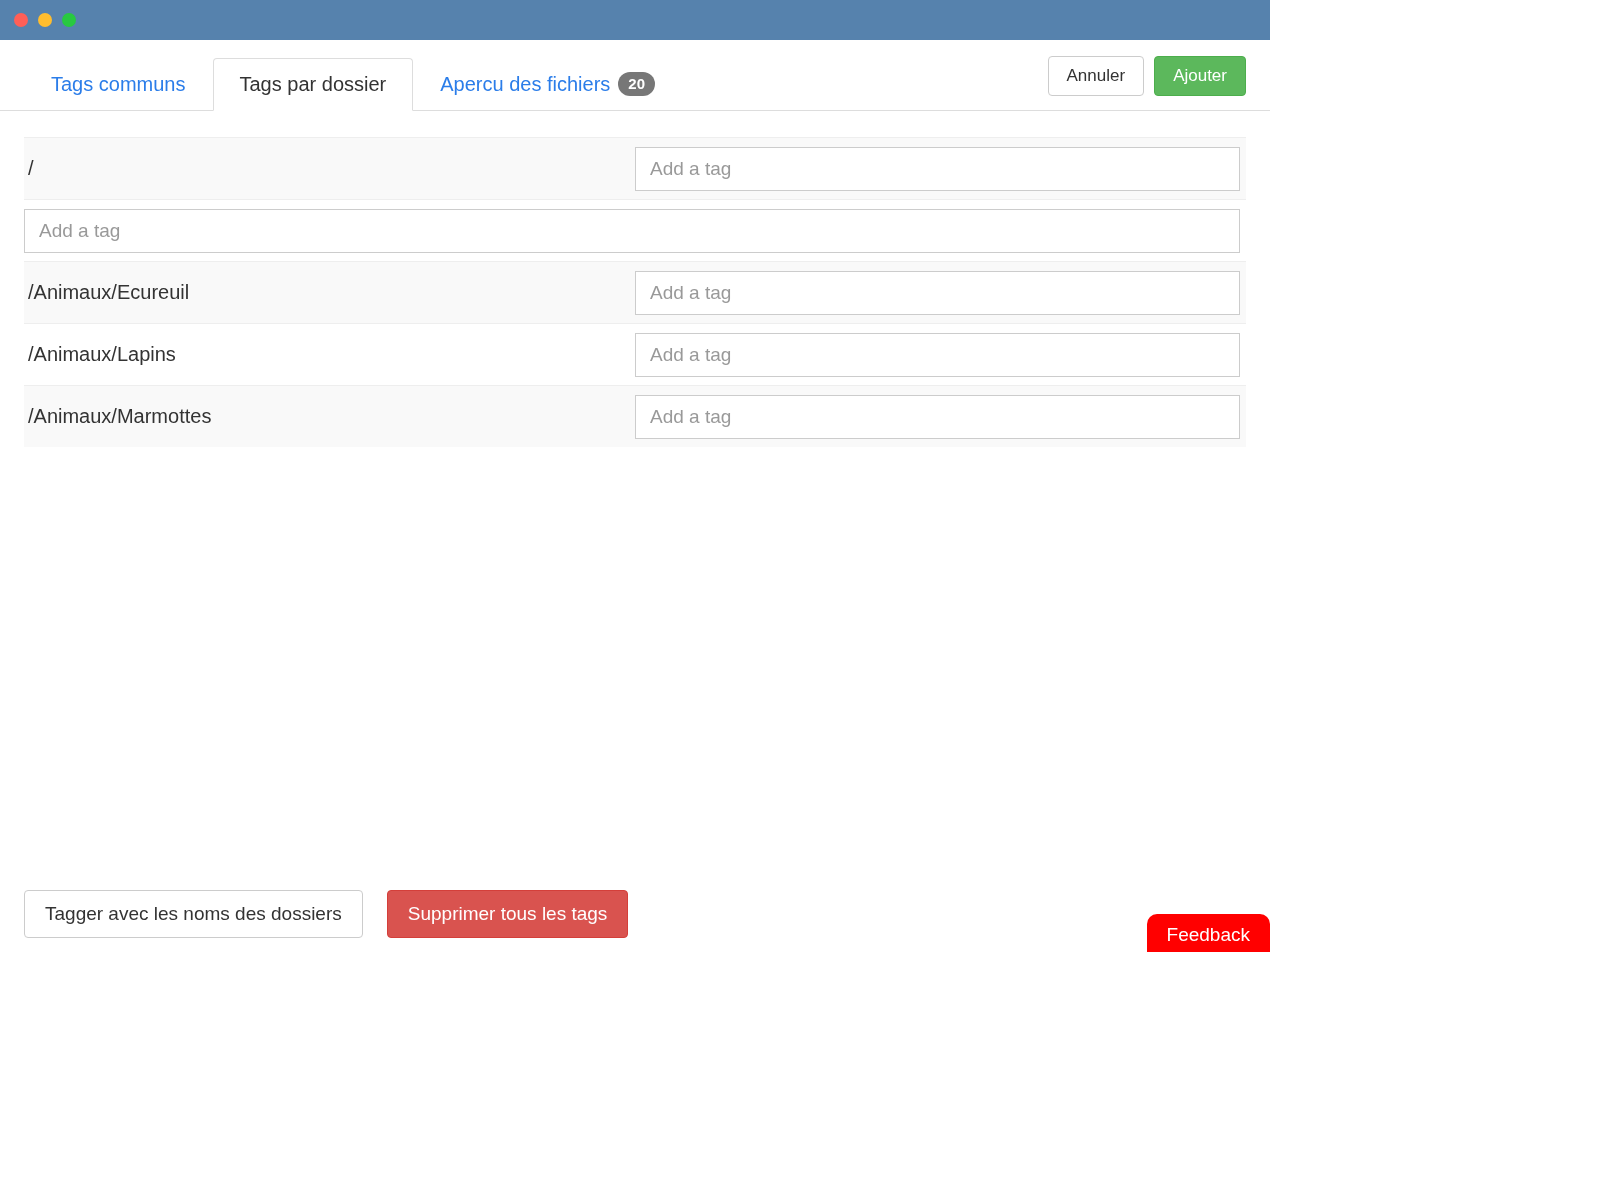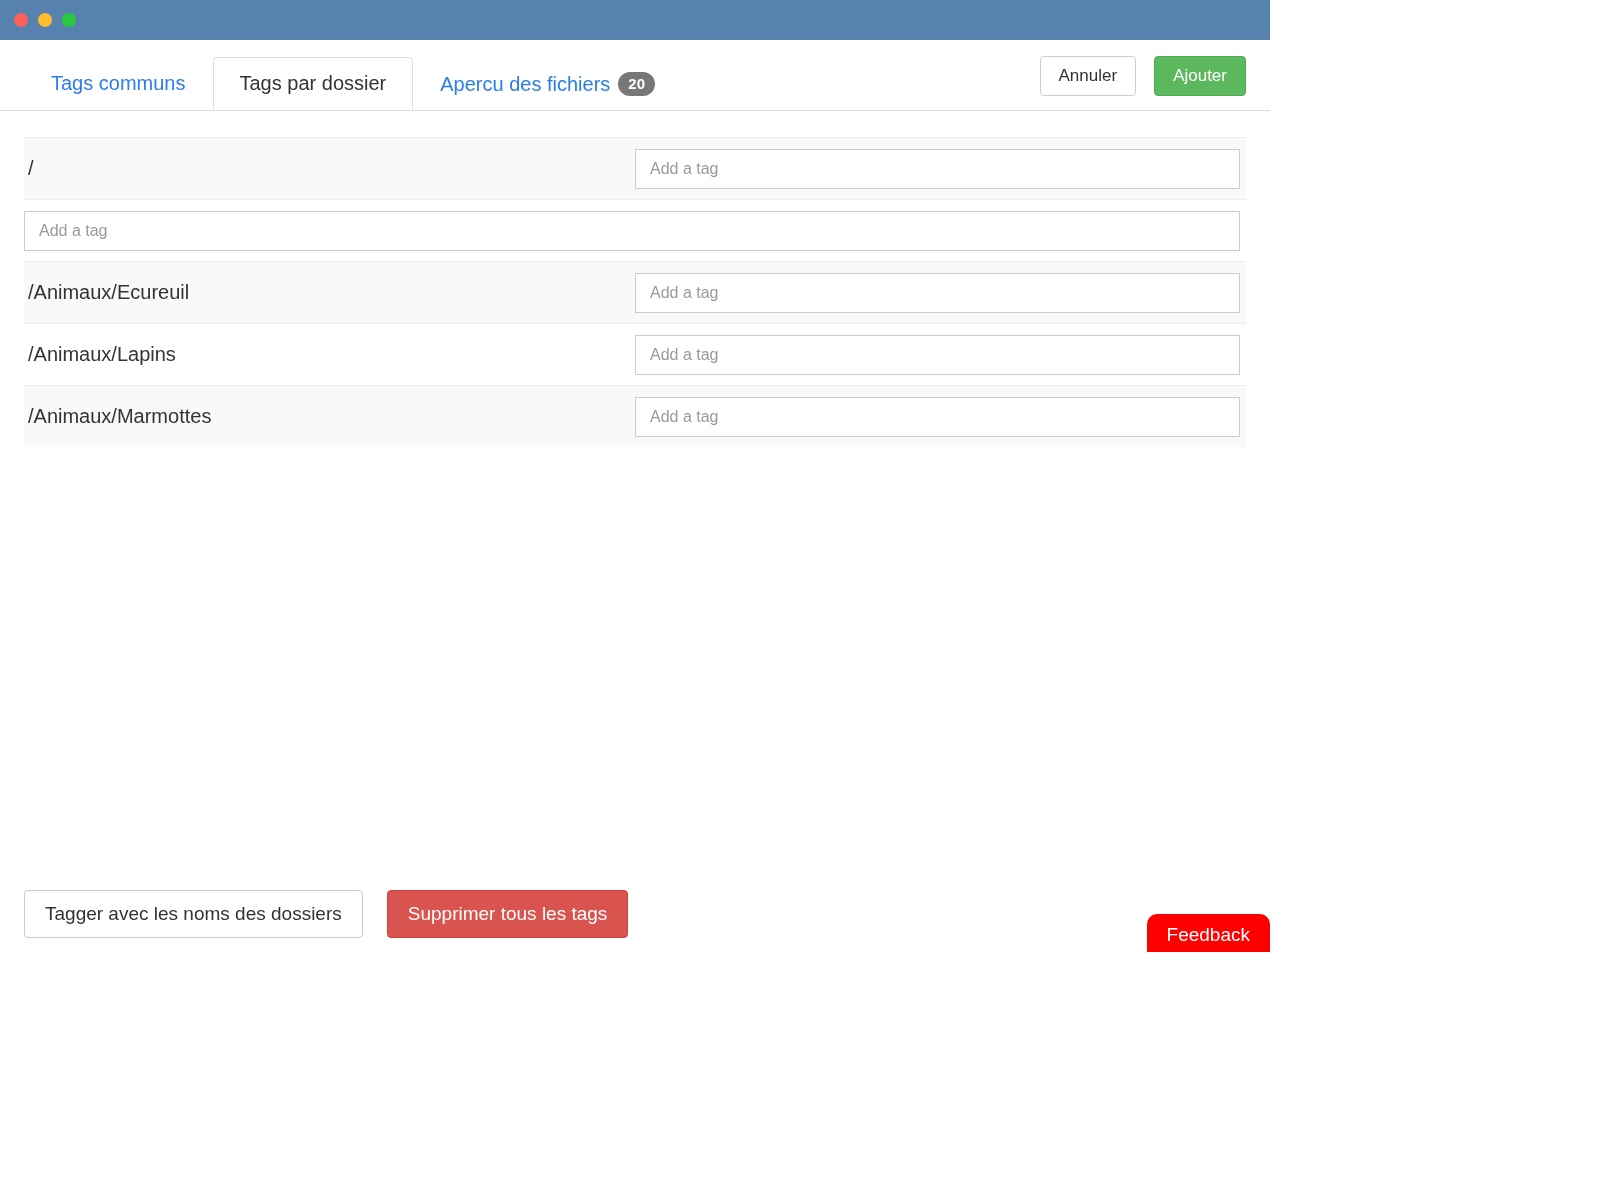--- a/index.html
+++ b/index.html
@@ -30,21 +30,21 @@
 
     .header-row {
       display: flex;
       align-items: center;
       padding: 16px 24px 0 24px;
       border-bottom: 1px solid #ddd;
       position: relative;
     }
     .tabs {
       display: flex;
-      align-items: flex-start;
+      align-items: flex-end;
     }
     .tab {
       padding: 14px 26px;
       font-size: 20px;
       color: #2b7de9;
       cursor: pointer;
       border: 1px solid transparent;
       border-top-left-radius: 4px;
       border-top-right-radius: 4px;
       position: relative;
@@ -67,41 +67,40 @@
       padding: 2px 10px;
       font-size: 15px;
       font-weight: 600;
       min-width: 12px;
       text-align: center;
       line-height: 1.3;
     }
     .header-buttons {
       margin-left: auto;
       display: flex;
-      gap: 2px;
+      gap: 10px;
       padding-bottom: 14px;
     }
     .btn {
       padding: 9px 18px;
       font-size: 17px;
       border-radius: 4px;
       cursor: pointer;
       border: 1px solid transparent;
       font-family: inherit;
     }
     .btn-default {
       background: #fff;
       color: #333;
       border-color: #ccc;
     }
     .btn-success {
       background: #5cb85c;
       color: #fff;
       border-color: #4cae4c;
-      margin-left: 16px;
     }
     .btn-danger {
       background: #d9534f;
       color: #fff;
       border-color: #d43f3a;
     }
 
     .content {
       padding: 26px 24px 0 24px;
     }
@@ -127,21 +126,21 @@
       font-size: 20px;
       color: #333;
     }
     .folder-input-cell {
       flex: 1;
       padding: 8px 6px 8px 0;
     }
     .folder-input {
       width: 100%;
       padding: 10px 14px;
-      font-size: 16px;
+      font-size: 19px;
       border: 1px solid #ccc;
       border-radius: 0;
       color: #555;
       font-family: inherit;
     }
     .folder-input::placeholder { color: #999; }
 
     .footer {
       position: absolute;
       left: 24px;

